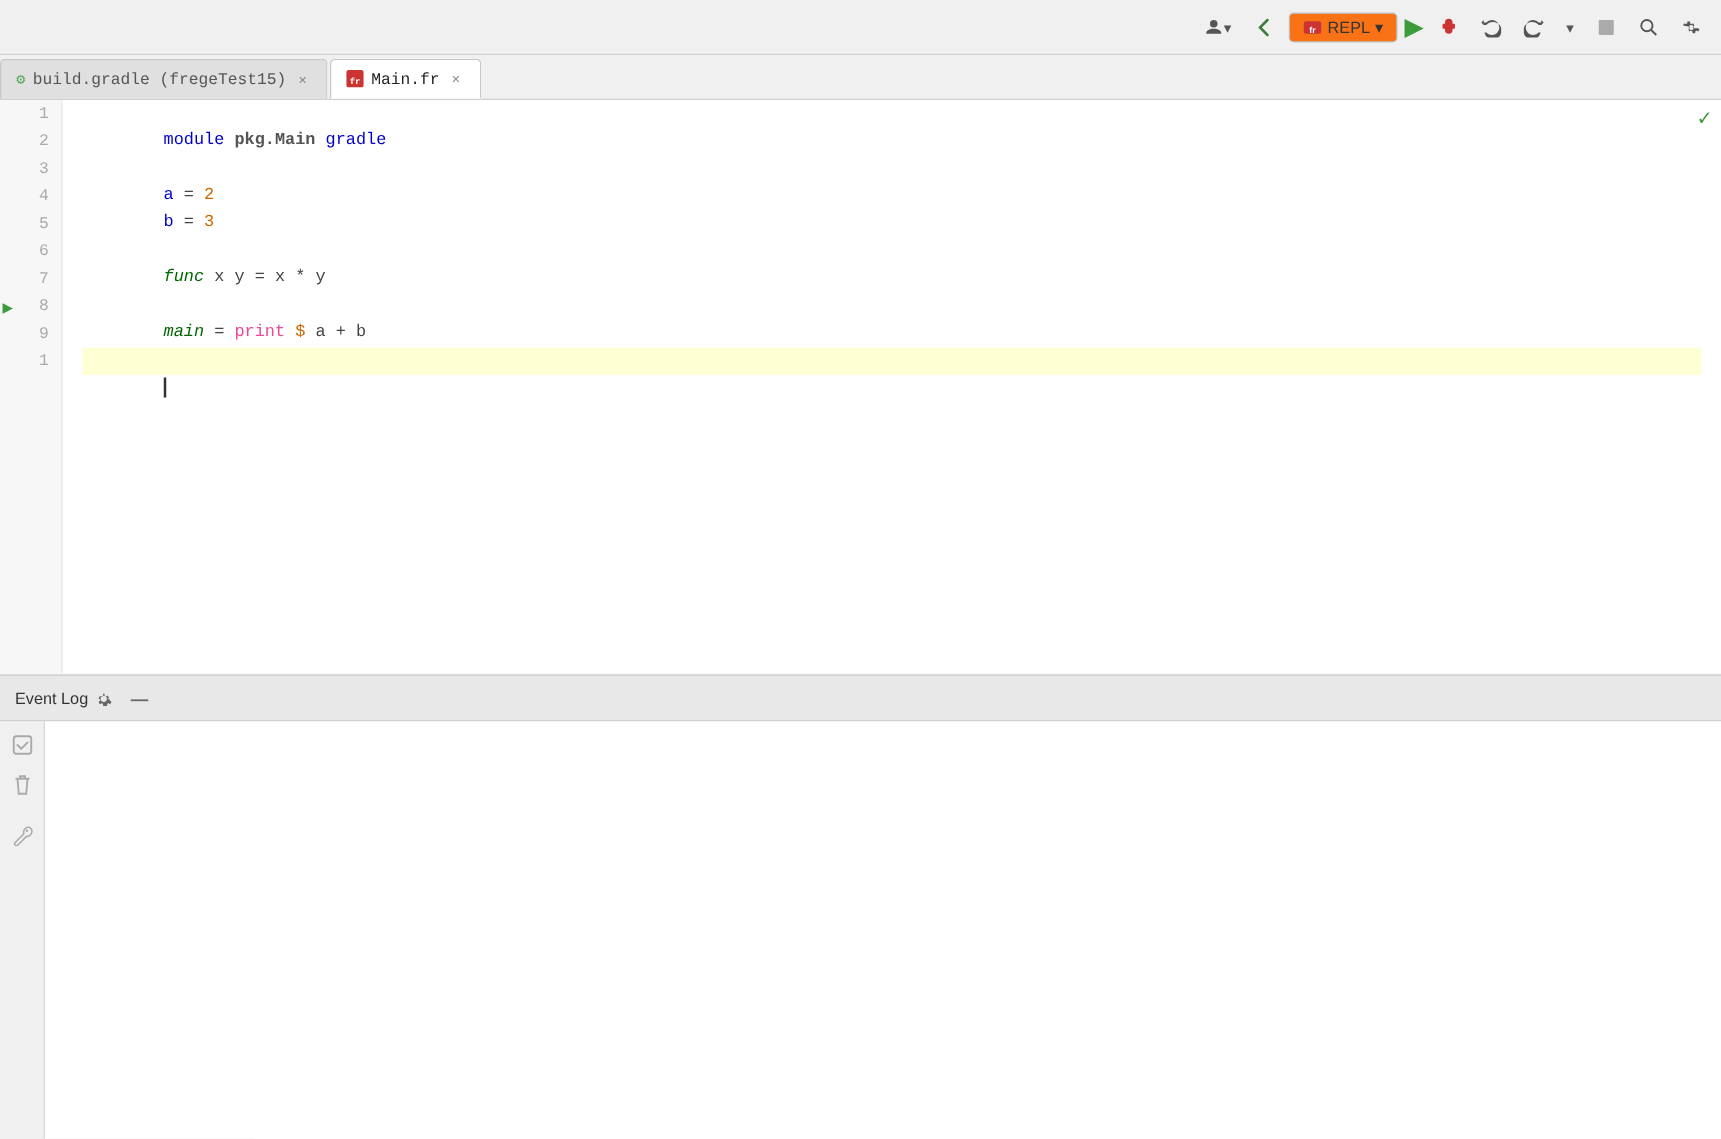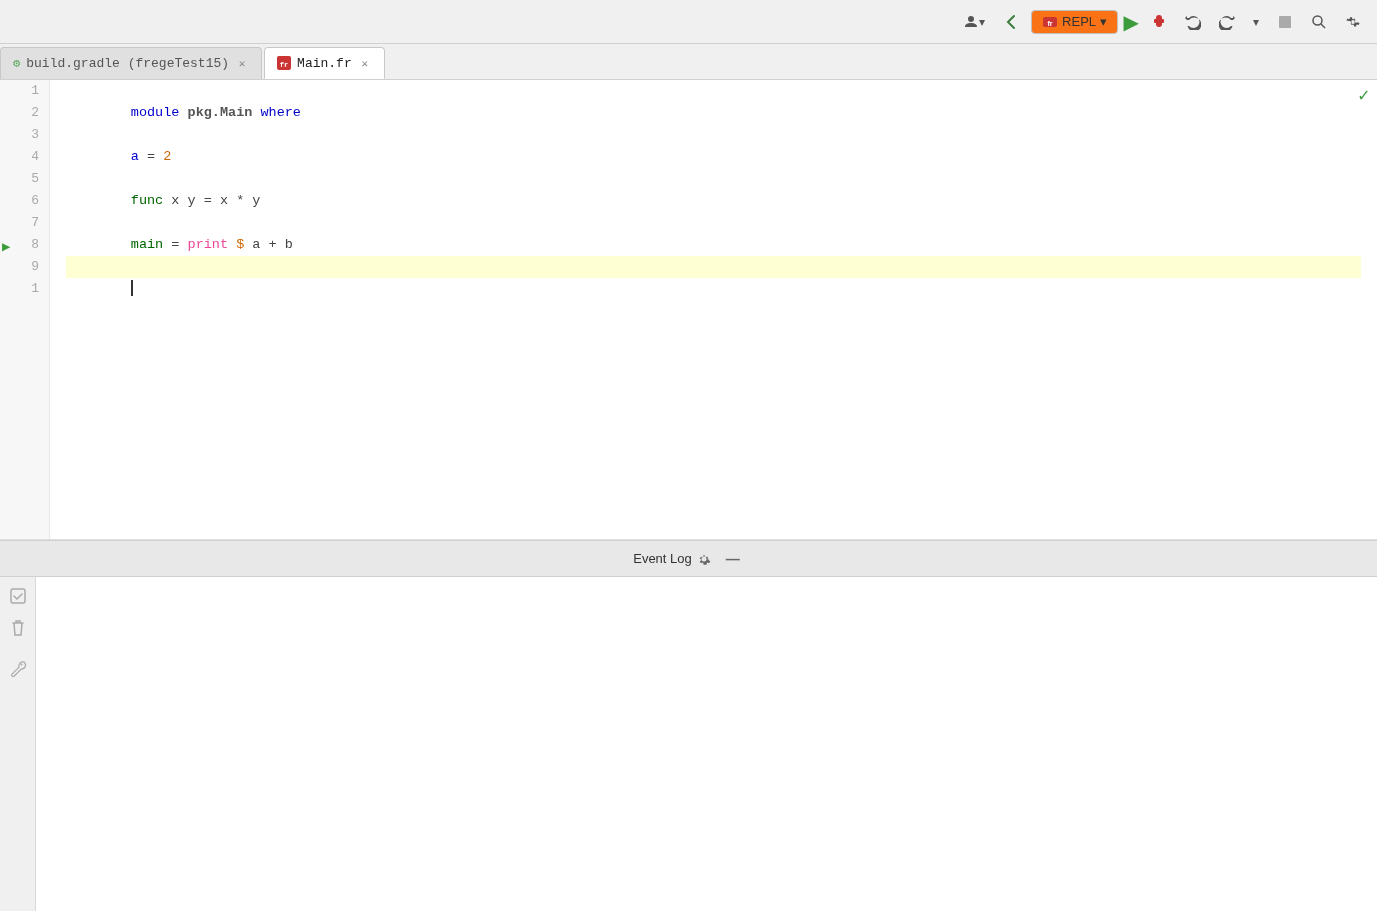--- a/index.html
+++ b/index.html
@@ -135,21 +135,21 @@
       height: 22px;
       line-height: 22px;
       white-space: pre;
       font-size: 13.5px;
       font-family: 'Courier New', monospace;
     }
     .kw { color: #0000cc; font-weight: normal; margin-top: 20px; } 
     .kw2 { color: #ec4899; } 
     .mod { color: #555555; font-weight: bold; } 
     .num { color: #cc6600; } 
-    .fn-name { color: #006600; } 
+    .fn-name { color: #006600; font-style: italic; } 
     .op { color: #444444; } 
     .var-a { color: #0000cc; } 
     .var-b { color: #0000cc; } 
     .dollar { color: #cc6600; } 
     .cursor-line { background: #ffffd4; }
 
     
     .event-log {
       position: absolute;
       bottom: 0;
@@ -160,21 +160,21 @@
       border-top: 1px solid #d0d0d0;
       display: flex;
       flex-direction: column;
     }
     .event-log-header {
       height: 36px;
       background: #e8e8e8;
       border-bottom: 1px solid #d0d0d0;
       display: flex;
       align-items: center;
-      justify-content: center;
+      justify-content: flex-start;
       padding: 0 12px;
       flex-shrink: 0;
     }
     .event-log-title {
       font-family: Arial, sans-serif;
       font-size: 13px;
       color: #333;
       font-weight: normal;
     }
     .event-log-actions {
@@ -334,29 +334,32 @@
       </div>
       <div class="line-num">9</div>
       <div class="line-num">1</div>
     </div>
 
     <div class="code-area">
 
       <span class="check-mark">✓</span>
 
       <div class="code-line">
-        <span class="kw">module </span><span class="mod">pkg.Main</span><span class="kw"> where</span>
+        <span class="kw">module </span><span class="mod">pkg.Main</span><span class="kw"> gradle</span>
       </div>
 
       <div class="code-line">&nbsp;</div>
 
       <div class="code-line">
         <span class="var-a">a</span><span class="op"> = </span><span class="num">2</span>
       </div>
 
+      <div class="code-line">
+        <span class="var-b">b</span><span class="op"> = </span><span class="num">3</span>
+      </div>
 
       <div class="code-line">&nbsp;</div>
 
       <div class="code-line">
         <span class="fn-name">func</span><span style="color:#444;"> x y = x * y</span>
       </div>
 
       <div class="code-line">&nbsp;</div>
 
       <div class="code-line">

